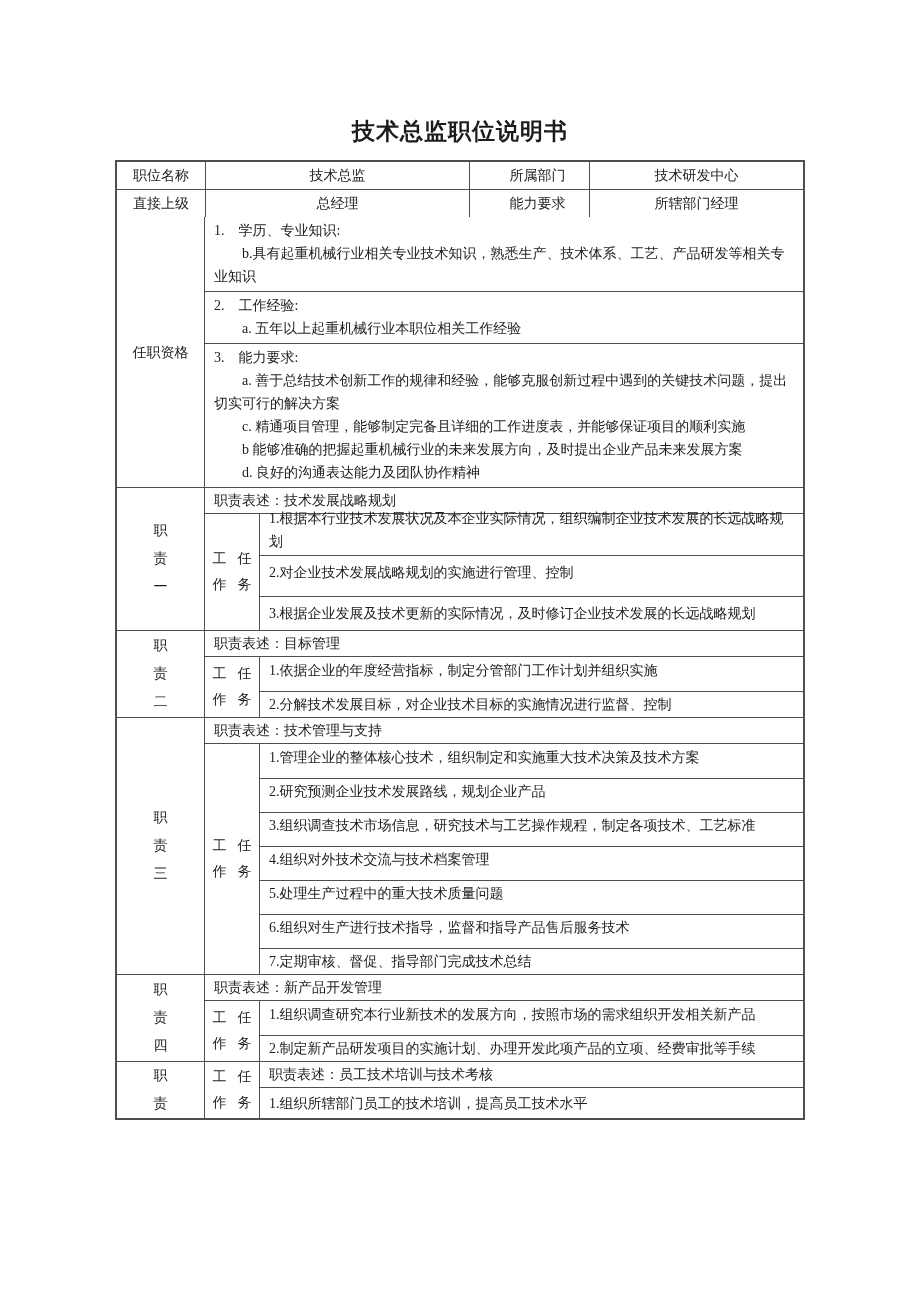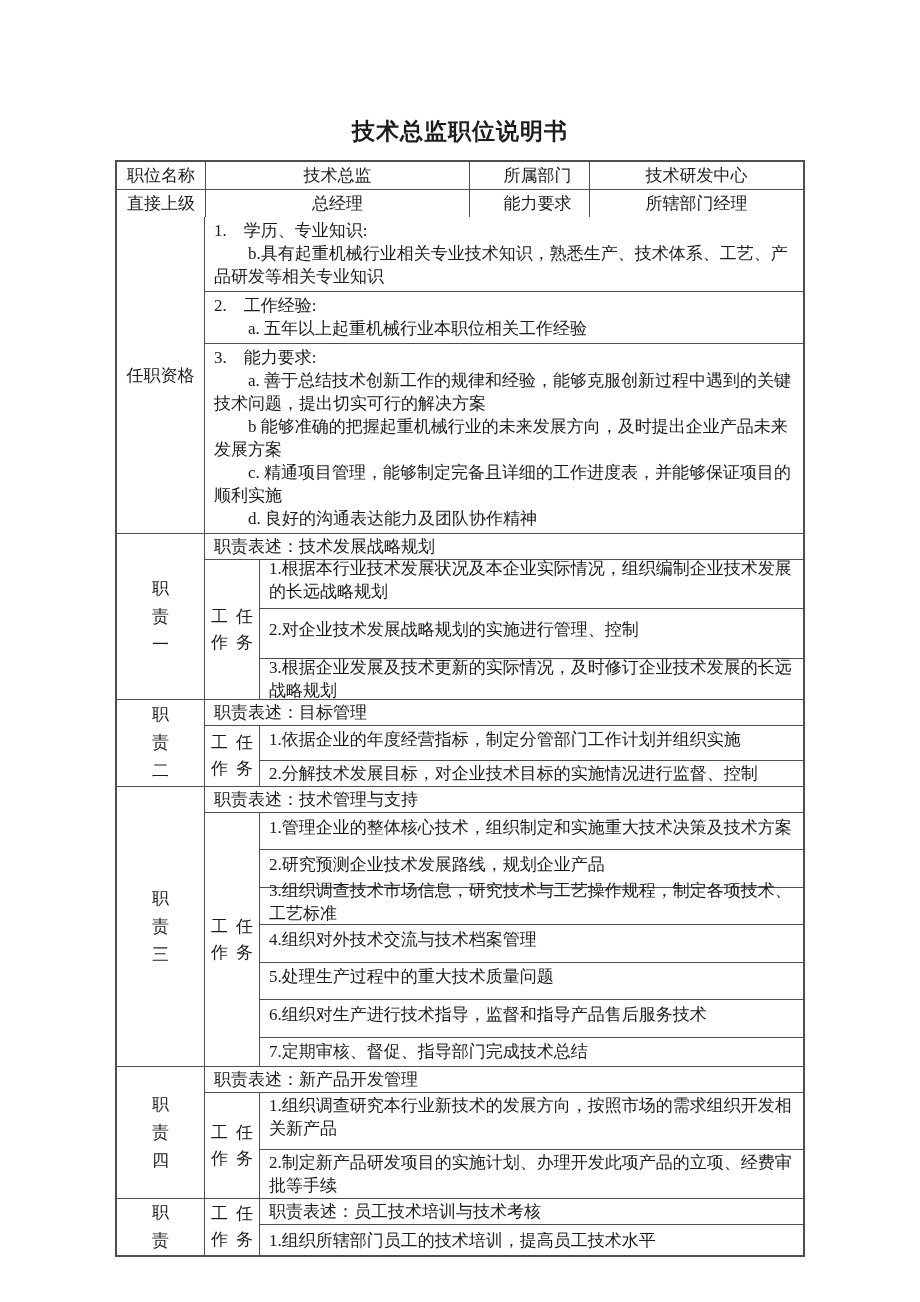--- a/index.html
+++ b/index.html
@@ -15,21 +15,21 @@
     color:var(--text);overflow:hidden;position:relative;
   }
   .title{
     margin:0;padding-top:116px;text-align:center;
     font-size:23px;font-weight:bold;letter-spacing:1px;
     font-family:"Liberation Sans","DejaVu Sans",sans-serif;
   }
   .doc-table{
     width:690px;margin:13px auto 0;
     border:2px solid var(--border);
-    font-size:17px;line-height:23px;
+    font-size:14px;line-height:23px;
   }
   .trow{display:flex;}
   .trow + .trow{border-top:1px solid var(--border);}
   
   .info-row > div{
     display:flex;align-items:center;justify-content:center;
     height:27px;overflow:hidden;
   }
   .info-row > div + div{border-left:1px solid var(--border);}
   .info-row > div:nth-child(1){flex:0 0 88px;}
@@ -97,22 +97,22 @@
             <p class="qpara">1.　学历、专业知识:</p>
             <p class="qpara ind">b.具有起重机械行业相关专业技术知识，熟悉生产、技术体系、工艺、产品研发等相关专业知识</p>
           </div>
           <div class="qsec">
             <p class="qpara">2.　工作经验:</p>
             <p class="qpara ind">a. 五年以上起重机械行业本职位相关工作经验</p>
           </div>
           <div class="qsec">
             <p class="qpara">3.　能力要求:</p>
             <p class="qpara ind">a. 善于总结技术创新工作的规律和经验，能够克服创新过程中遇到的关键技术问题，提出切实可行的解决方案</p>
+            <p class="qpara ind">c. 精通项目管理，能够制定完备且详细的工作进度表，并能够保证项目的顺利实施</p>
             <p class="qpara ind">b 能够准确的把握起重机械行业的未来发展方向，及时提出企业产品未来发展方案</p>
-            <p class="qpara ind">c. 精通项目管理，能够制定完备且详细的工作进度表，并能够保证项目的顺利实施</p>
             <p class="qpara ind">d. 良好的沟通表达能力及团队协作精神</p>
           </div>
         </div>
     </div>
     <div id="duty-rows">
         <div class="trow duty-row" style="border-top: 1px solid var(--border);">
           <div class="label-cell vlabel">
             <span>职</span>
             <span>责</span>
             <span>一</span>

